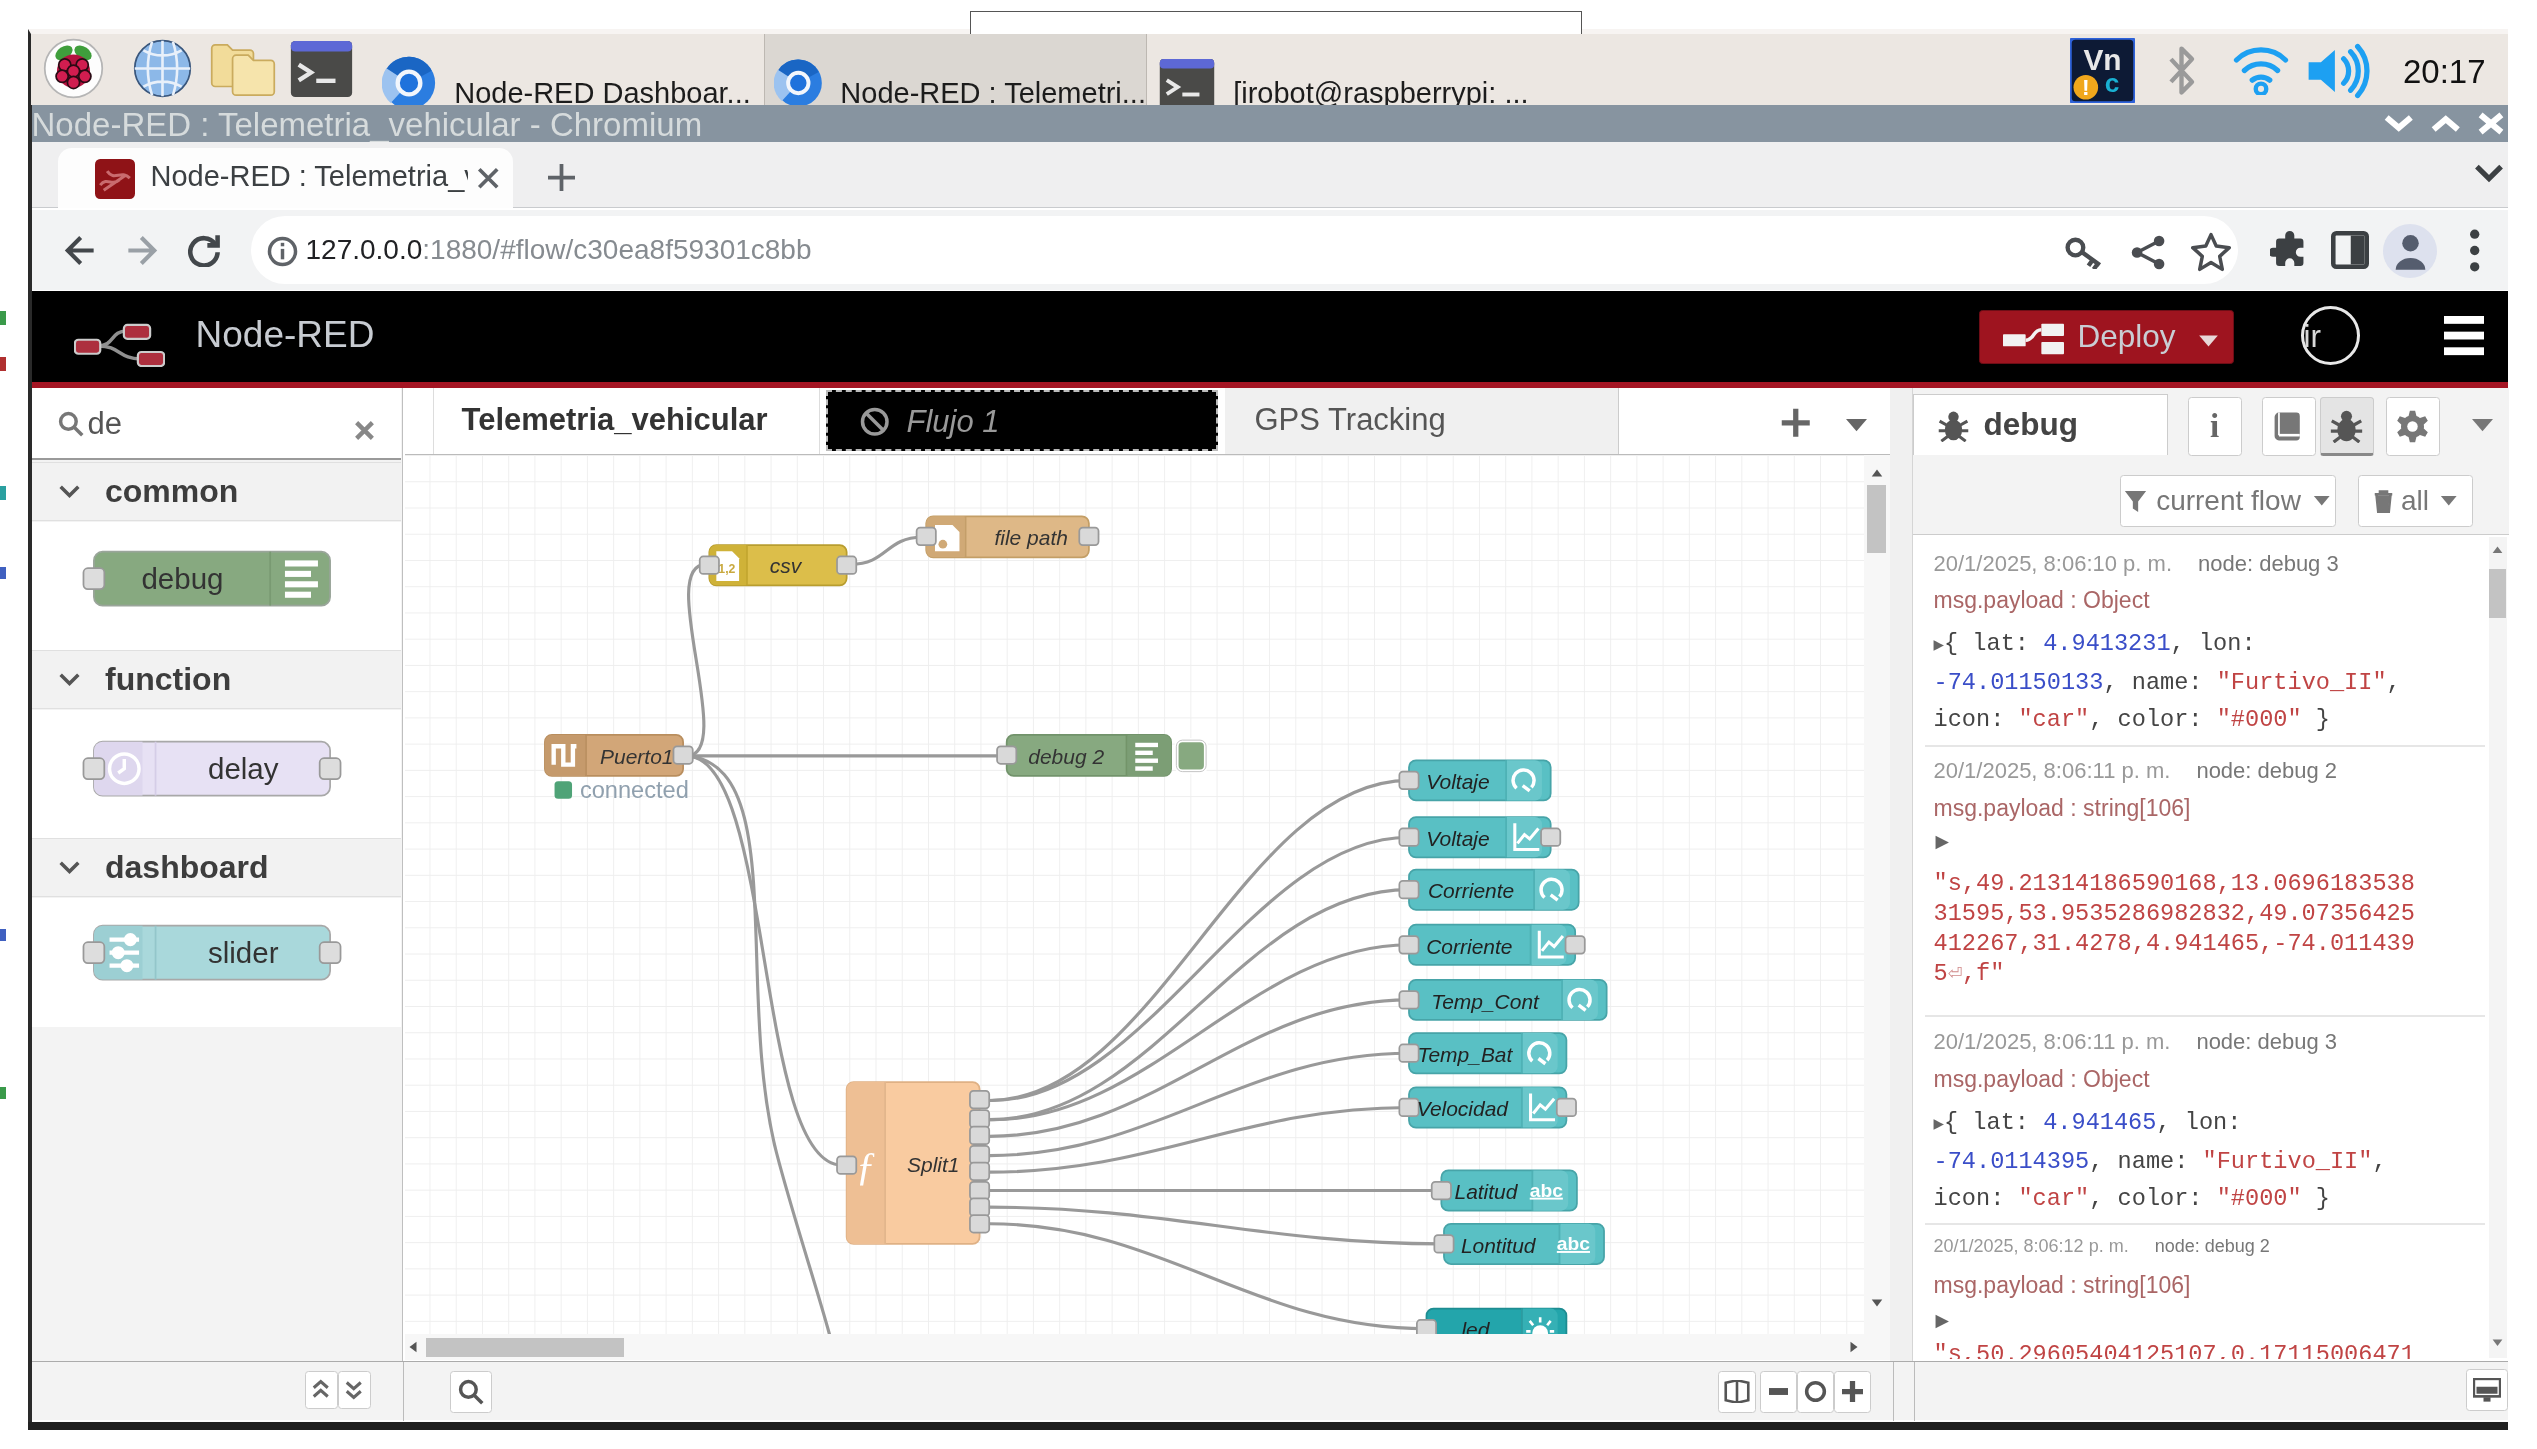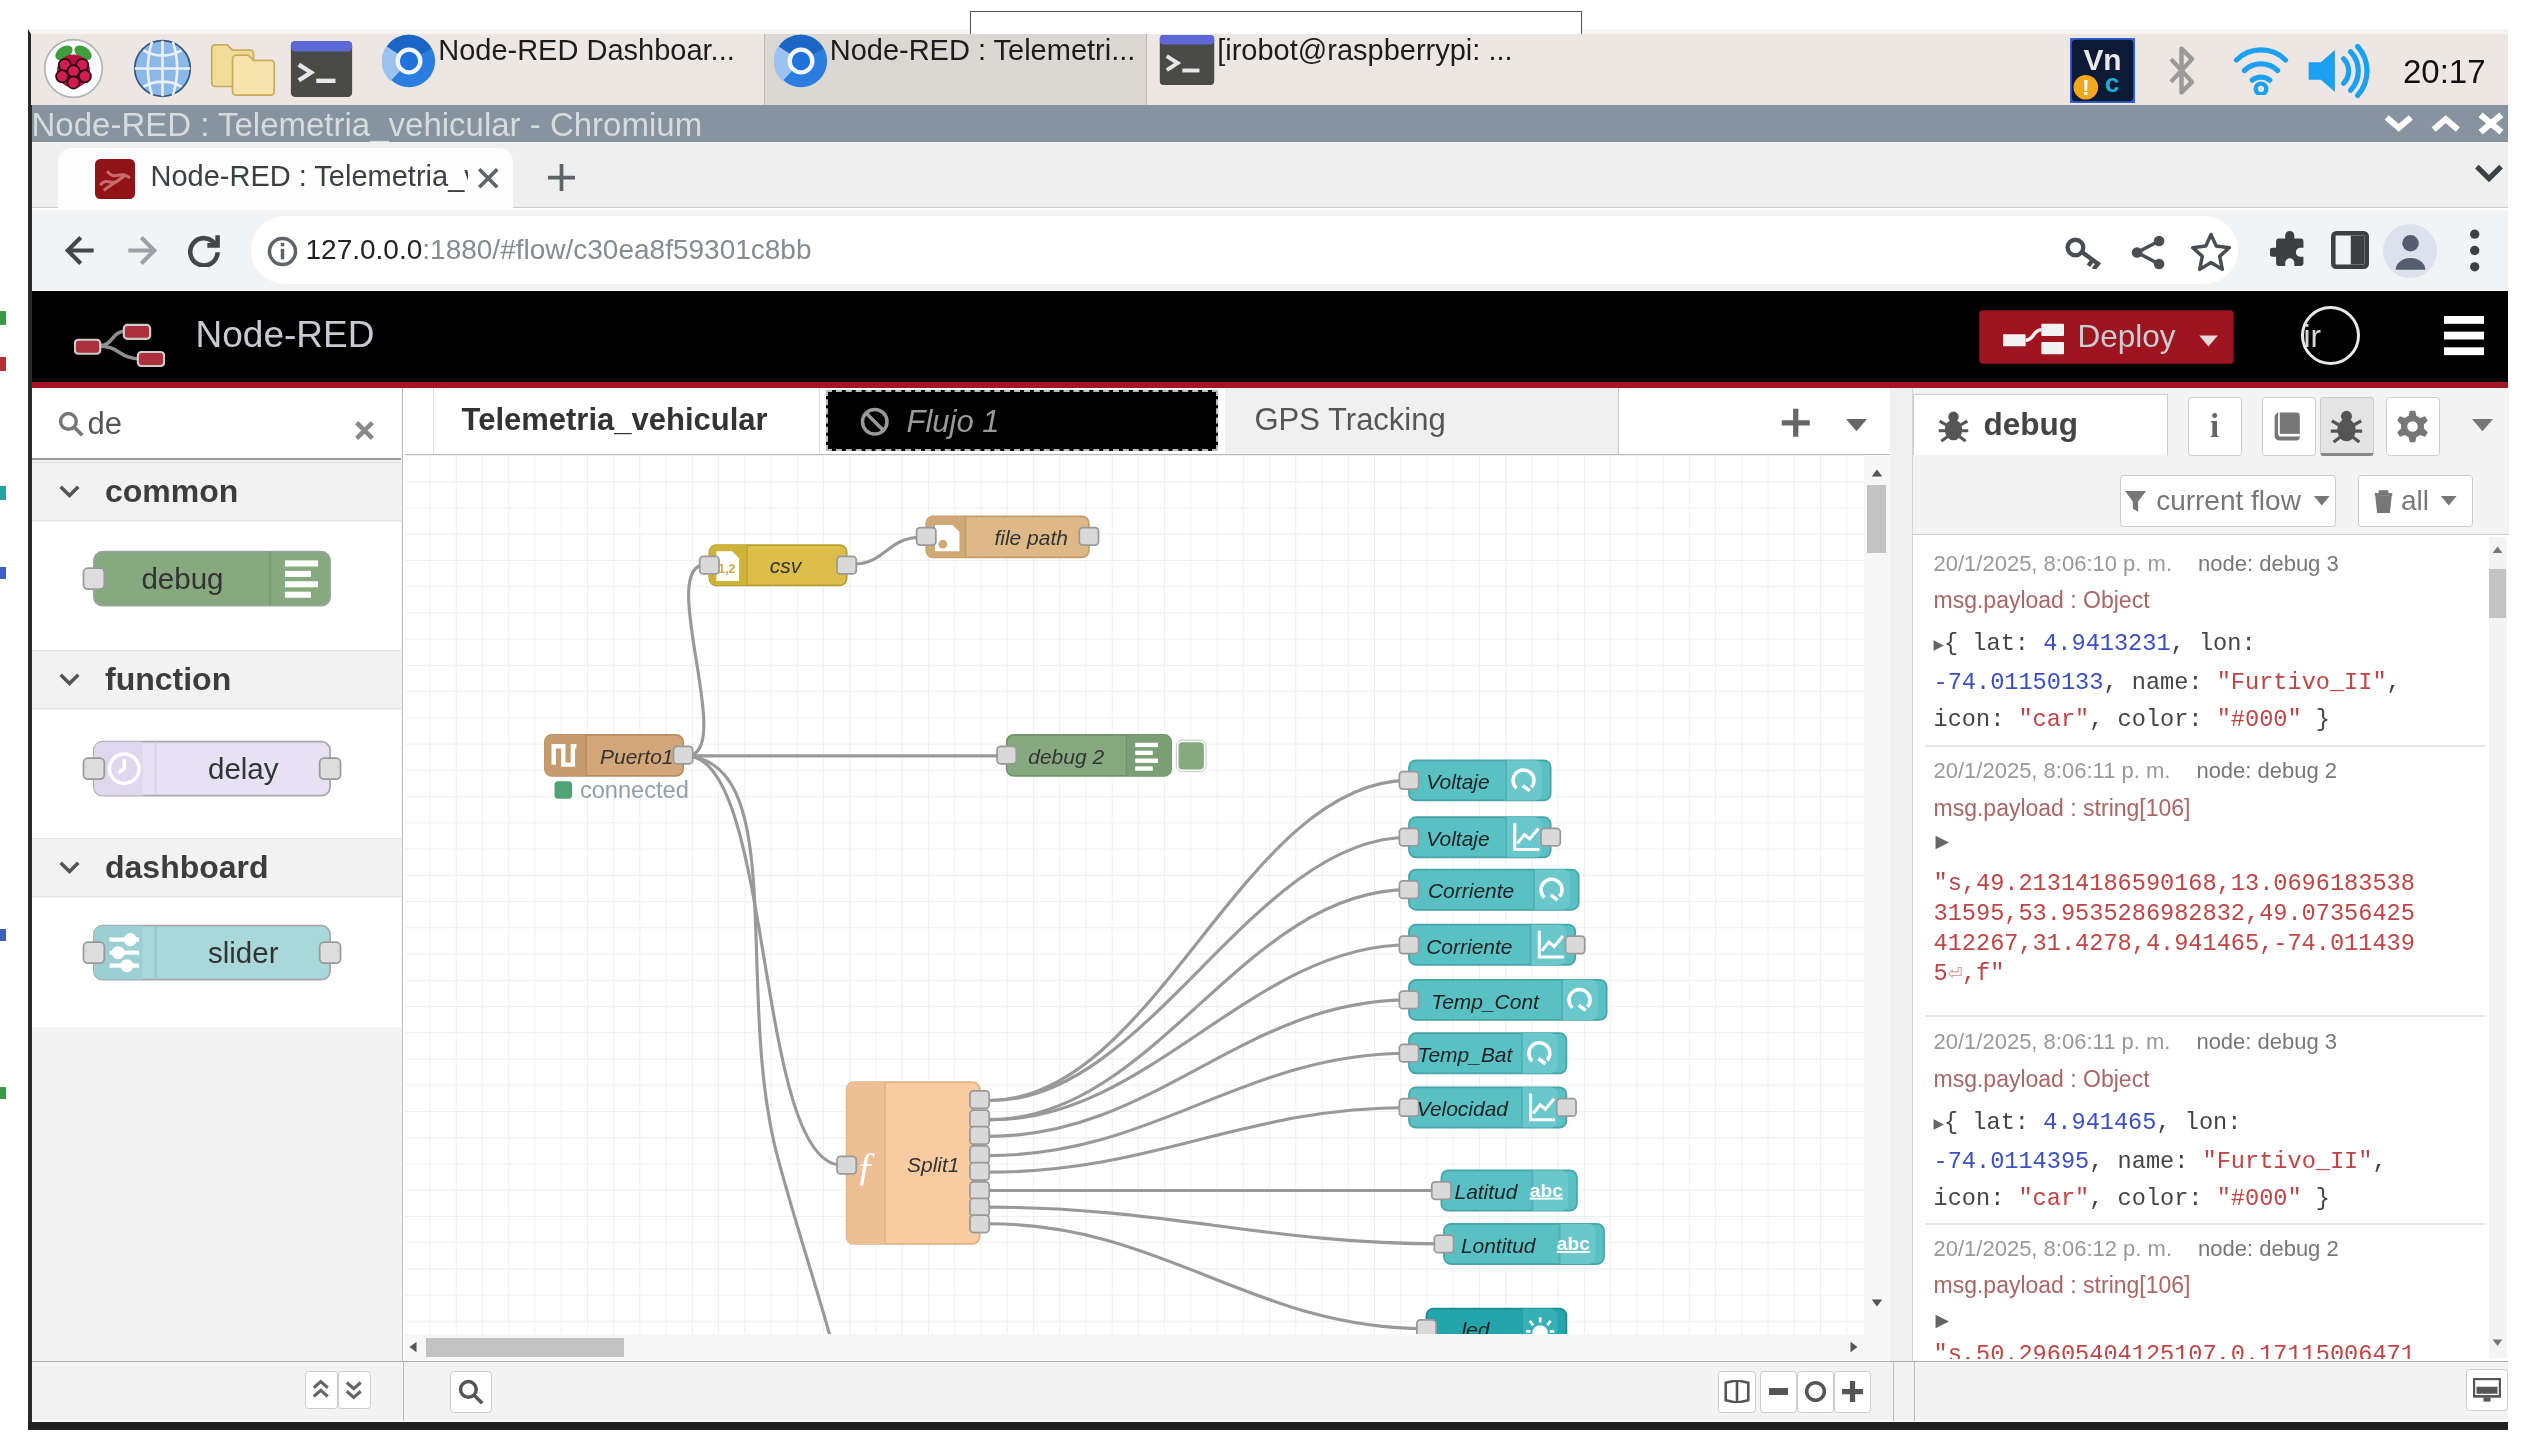--- a/index.html
+++ b/index.html
@@ -3,21 +3,21 @@
 <meta charset="utf-8">
 <style>
 *{margin:0;padding:0;box-sizing:border-box}
 html,body{width:2538px;height:1449px;background:#fff;font-family:"Liberation Sans",sans-serif;overflow:hidden}
 #page{position:relative;width:2538px;height:1449px;background:#fff}
 #win{position:absolute;left:28px;top:29px;width:2480px;height:1401px}
 .abs{position:absolute}
 
 #taskbar{position:absolute;left:0;top:0;width:2480px;height:76px;background:#ece7e2;border-top:5.2px solid #f7f4f2;border-left:3.5px solid #2a2a2a;}
 .tbtxt{font-size:29px;color:#1c1c1c;white-space:nowrap}
-.taskbtn{position:absolute;top:0;height:76px;display:flex;align-items:flex-start;gap:2px}
+.taskbtn{position:absolute;top:0;height:76px;display:flex;align-items:flex-end;gap:18px}
 .taskbtn.active{background:#dbd7d2;border-left:1.7px solid #bdb8b2;border-right:1.7px solid #bdb8b2}
 
 #titlebar{position:absolute;left:3.5px;top:76px;width:2476px;height:37px;background:#8794a0;color:#dde2e3;font-size:31px}
 
 #tabstrip{position:absolute;left:3.5px;top:113px;width:2476px;height:66px;background:#efeff0;border-bottom:1.7px solid #c9cbce}
 #tab1{position:absolute;left:26px;top:6.1px;width:455px;height:60px;background:#fdfdfd;border-radius:14px 14px 0 0;}
 
 #toolbar{position:absolute;left:3.5px;top:181px;width:2476px;height:80px;background:#f2f3f4}
 #omni{position:absolute;left:219px;top:6.1px;width:1987px;height:68px;background:#fff;border-radius:34px}
 
@@ -638,21 +638,21 @@
 
    <div class="abs" style="left:21px;top:494px;font-size:22px"><span style="color:#999">20/1/2025, 8:06:11 p. m.</span><span style="color:#777;margin-left:26px">node: debug 3</span></div>
    <div class="abs" style="left:21px;top:531px;font-size:23px;color:#a66">msg.payload : Object</div>
    <div class="abs mono" style="left:21px;top:569px;font-size:23.6px;line-height:37px;color:#444;white-space:nowrap">
     <span style="color:#666;font-size:17.5px">▶</span>{ lat: <span style="color:#3a4ec8">4.941465</span>, lon:<br>
     <span style="color:#3a4ec8">-74.0114395</span>, name: <span style="color:#c04444">"Furtivo_II"</span>,<br>
     icon: <span style="color:#c04444">"car"</span>, color: <span style="color:#c04444">"#000"</span> }
    </div>
    <div class="abs" style="left:12.2px;top:688px;width:560px;height:1.7px;background:#e6e6e6"></div>
 
-   <div class="abs" style="left:21px;top:701px;font-size:22px"><span style="color:#999">20/1/2025, 8:06:12 p. m.</span><span style="color:#777;margin-left:26px">node: debug 2</span></div>
+   <div class="abs" style="left:21px;top:701px;font-size:18px"><span style="color:#999">20/1/2025, 8:06:12 p. m.</span><span style="color:#777;margin-left:26px">node: debug 2</span></div>
    <div class="abs" style="left:21px;top:737px;font-size:23px;color:#a66">msg.payload : string[106]</div>
    <div class="abs" style="left:23px;top:775px;font-size:17.5px;color:#666">▶</div>
    <div class="abs mono" style="left:21px;top:806px;font-size:23.6px;color:#c04444;white-space:nowrap;overflow:hidden;width:560px;height:17.5px">"s,50.29605404125107,0.17115006471</div>
    </div>
   <div class="abs" style="left:576px;top:149px;width:18.4px;height:821px;background:#f4f4f4">
    <svg class="abs" style="left:2.6px;top:7px" width="13" height="10.5" viewBox="0 0 16 13">
               <path d="M2 11 L8 3 L14 11 Z" fill="#777"></path>
             </svg>
    <div class="abs" style="left:0.9px;top:31.5px;width:16.6px;height:49px;background:#c3c3c3"></div>
    <svg class="abs" style="left:2.6px;top:801px" width="13" height="10.5" viewBox="0 0 16 13">

